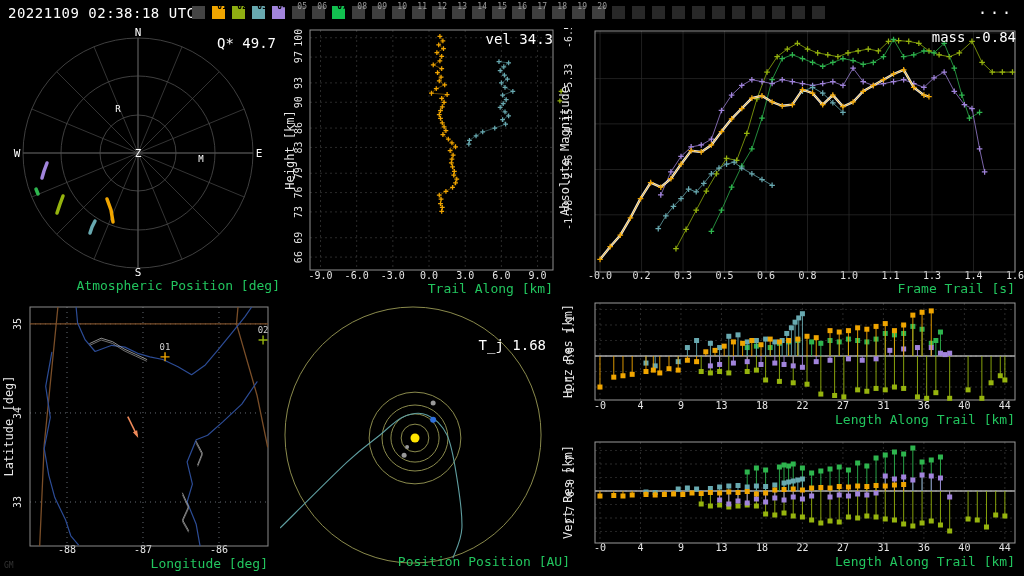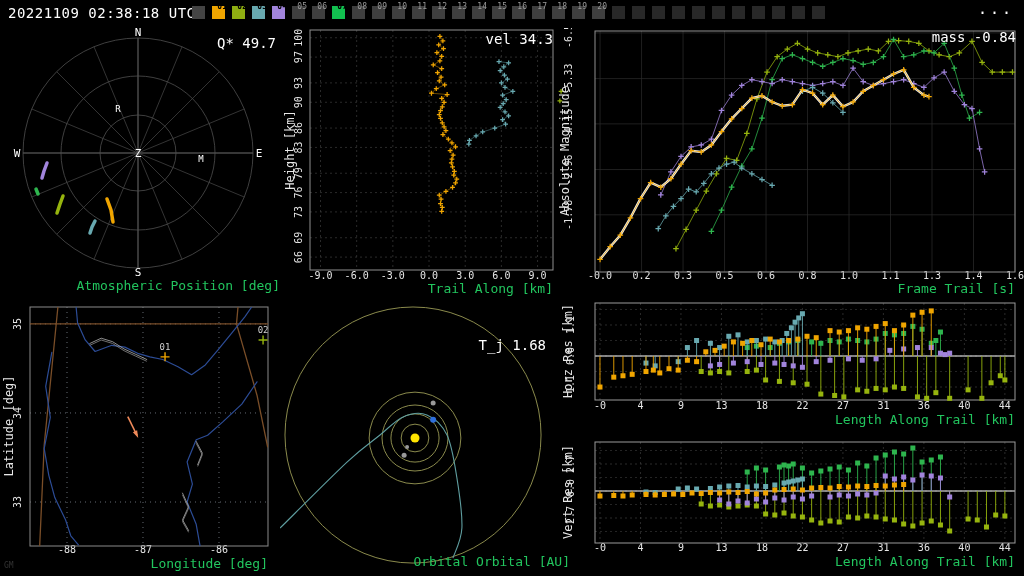--- a/index.html
+++ b/index.html
@@ -442,21 +442,21 @@
         <circle cx="135" cy="143" r="45.87" fill="none" stroke="#9a9a55" stroke-width="0.9"></circle>
         <circle cx="133.02" cy="140.03" r="128.04" fill="none" stroke="#9a9a55" stroke-width="0.9"></circle>
         <path d="M0.0 233.1C11.2 222.1 50.4 182.6 67.0 167.1C83.7 151.6 90.7 147.6 100.0 140.0C109.4 132.5 115.3 125.2 123.1 121.9C130.9 118.5 139.6 116.9 146.9 119.9C154.2 122.9 162.0 129.5 167.0 140.0C172.0 150.5 174.4 167.4 176.9 182.9C179.4 198.4 182.5 219.7 181.9 233.1C181.2 246.5 174.4 258.1 172.9 263.1" stroke="#5f9ea0" stroke-width="1.1" fill="none"></path>
         <circle cx="127.08" cy="151.91" r="2" fill="#9a9a9a"></circle>
         <circle cx="124.11" cy="160.16" r="2.5" fill="#9a9a9a"></circle>
         <circle cx="153.15" cy="124.85" r="3" fill="#2e6fdd"></circle>
         <circle cx="153.15" cy="108.02" r="2.5" fill="#9a9a9a"></circle>
         <circle cx="135" cy="143" r="4.5" fill="#ffe400"></circle>
       </svg>
     <div class="stat" style="right:24px;top:6px;margin-top:36px;">T_j 1.68</div>
-    <div class="caption" style="left:0;width:290px;top:259px;">Orbital Orbital [AU]</div>
+    <div class="caption" style="left:0;width:290px;top:259px;">Position Position [AU]</div>
   </div>
 
   <div class="panel" id="p-horz">
     <svg id="svg-horz" width="462" height="137">
         <line x1="37.969325153374236" y1="8" x2="37.969325153374236" y2="105" stroke="#3c3c3c" stroke-width="0.7" stroke-dasharray="2 3"></line>
         <text x="37.969325153374236" y="114" fill="#e6e6e6" font-size="10" font-family="DejaVu Sans Mono, Liberation Mono, monospace" text-anchor="middle">-0</text>
         <line x1="78.4601226993865" y1="8" x2="78.4601226993865" y2="105" stroke="#3c3c3c" stroke-width="0.7" stroke-dasharray="2 3"></line>
         <text x="78.4601226993865" y="114" fill="#e6e6e6" font-size="10" font-family="DejaVu Sans Mono, Liberation Mono, monospace" text-anchor="middle">4</text>
         <line x1="118.95092024539878" y1="8" x2="118.95092024539878" y2="105" stroke="#3c3c3c" stroke-width="0.7" stroke-dasharray="2 3"></line>
         <text x="118.95092024539878" y="114" fill="#e6e6e6" font-size="10" font-family="DejaVu Sans Mono, Liberation Mono, monospace" text-anchor="middle">9</text>

